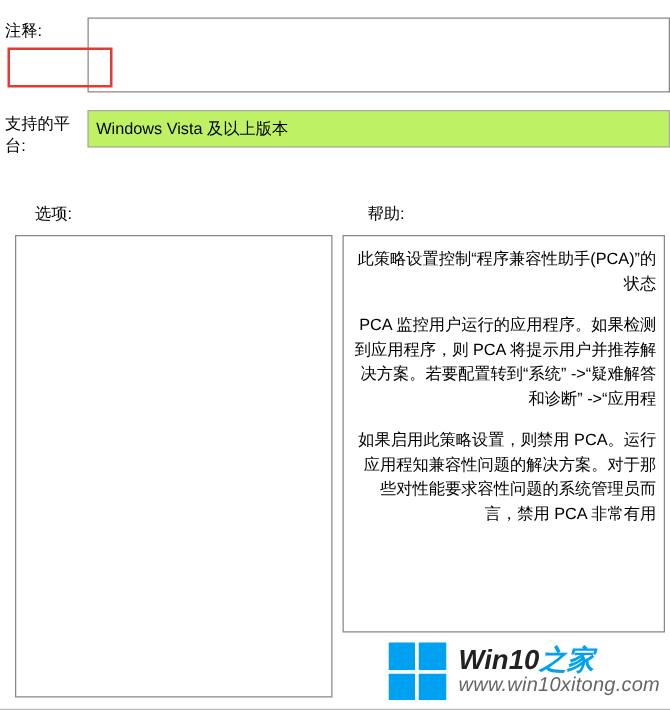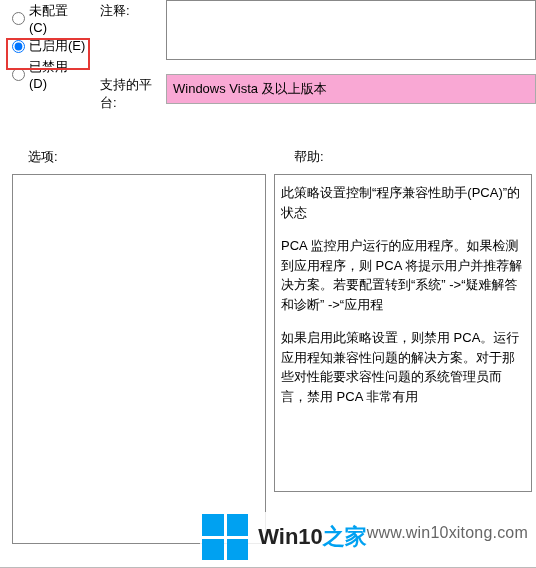--- a/index.html
+++ b/index.html
@@ -27,20 +27,21 @@
   .radio-item input { margin-right: 4px; }
   .highlight-box {
     position: absolute;
     border: 2px solid #e53935;
     left: 6px; top: 38px;
     width: 84px; height: 32px;
     pointer-events: none;
   }
   .right-area {
     flex: 1;
+    padding-top: 14px;
   }
   .label-col {
     width: 70px;
     text-align: left;
     padding-top: 2px;
     padding-left: 4px;
   }
   .note-box {
     border: 1px solid #888;
     height: 60px;
@@ -51,88 +52,74 @@
   .platform-row {
     display: flex;
     align-items: flex-start;
     margin-top: 14px;
   }
   .platform-box {
     border: 1px solid #aaa;
     padding: 5px 6px;
     flex: 1;
     font-size: 13px;
-    background: #f9a8d4;
+    background: #bef264;
   }
   .mid-labels {
     display: flex;
     margin-top: 36px;
     padding-left: 28px;
   }
   .mid-labels .opt { width: 266px; }
   .panels {
     display: flex;
     padding: 8px 0 0 12px;
     gap: 8px;
   }
   .panel {
     border: 1px solid #888;
     background: #fff;
     overflow: hidden;
   }
   .panel-left { width: 254px; height: 370px; }
   .panel-right { width: 258px; height: 318px; padding: 8px 6px; font-size: 13px; line-height: 1.5; }
-  .panel-right p { margin-bottom: 14px; white-space: normal; word-break: break-all; }
+  .panel-right p { margin-bottom: 14px; white-space: normal; word-break: break-all; text-align: right; }
   .watermark {
     position: absolute;
     right: 6px;
     bottom: 6px;
     display: flex;
     align-items: center;
     gap: 10px;
     background: rgba(255,255,255,0.85);
     padding: 2px 2px;
   }
   .wm-logo {
     width: 46px; height: 46px;
     display: grid;
     grid-template-columns: 1fr 1fr;
     grid-template-rows: 1fr 1fr;
     gap: 3px;
   }
   .wm-logo div { background: #00a1f1; }
-  .wm-text { display: flex; flex-direction: row; line-height: 1.15; }
+  .wm-text { display: flex; flex-direction: column; line-height: 1.15; font-style: italic; }
   .wm-title { font-size: 22px; font-weight: 600; color: #222; }
   .wm-title .hl { color: #00a1f1; }
   .wm-sub { font-size: 16px; color: #666; letter-spacing: 0.2px; }
   .hr-bottom {
     position: absolute;
     left: 0; bottom: 0;
     width: 100%;
     border-top: 1px solid #bbb;
   }
 </style>
 </head>
 <body>
 
 <div class="row">
-  <div class="radios">
-    <label class="radio-item">
-      <input type="radio" name="cfg" style="">
-      <span>未配置(C)</span>
-    </label>
-    <label class="radio-item">
-      <input type="radio" name="cfg" checked="" style="">
-      <span>已启用(E)</span>
-    </label>
-    <label class="radio-item">
-      <input type="radio" name="cfg" style="">
-      <span>已禁用(D)</span>
-    </label>
-  </div>
 
   <div class="right-area">
     <div class="row">
       <div class="label-col">注释:</div>
       <div style="flex:1;">
         <div class="note-box"></div>
       </div>
     </div>
     <div class="platform-row">
       <div class="label-col" style="width:70px;">支持的平台:</div>

